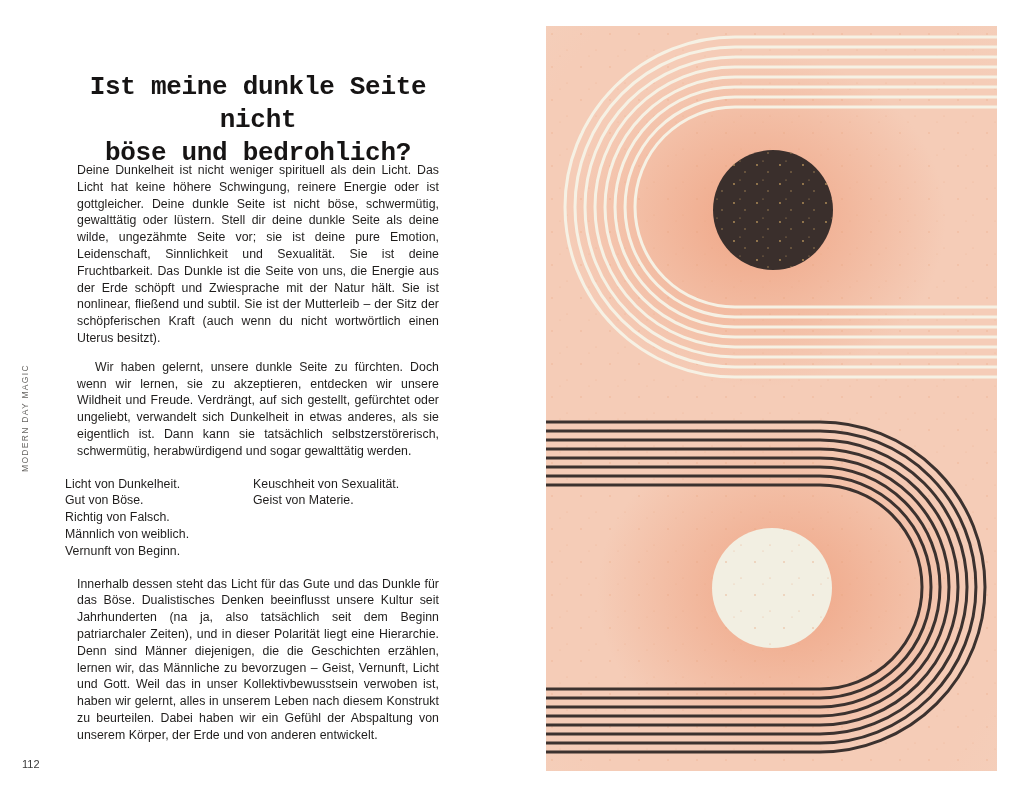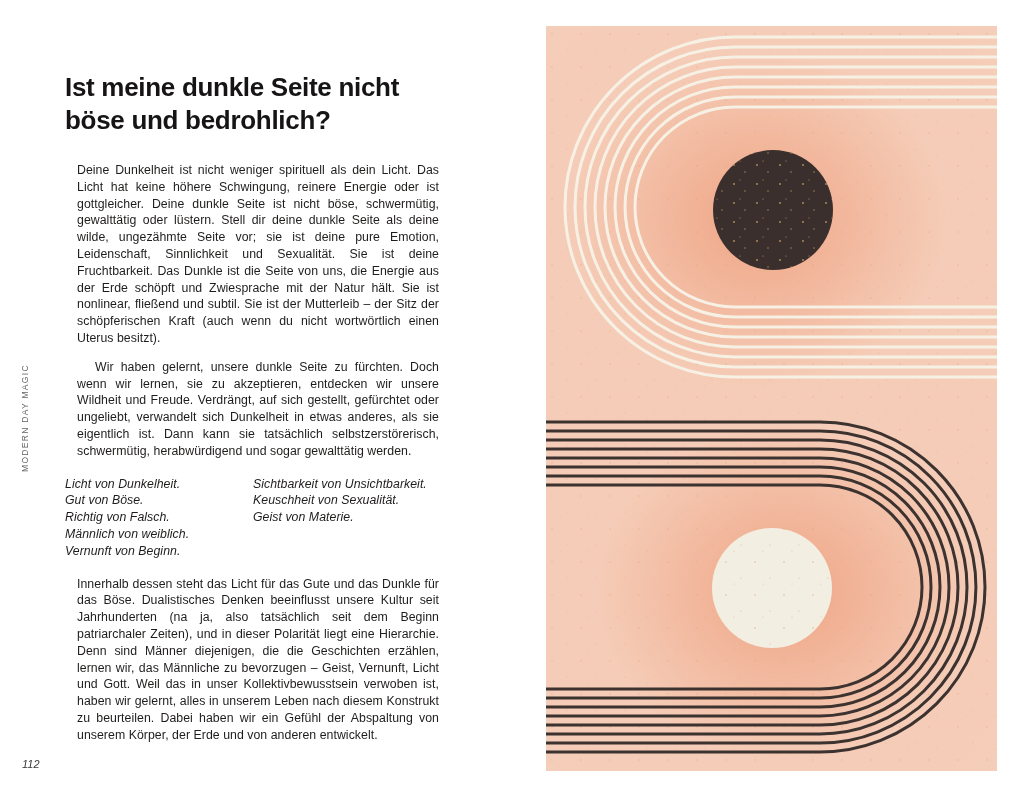--- a/index.html
+++ b/index.html
@@ -28,22 +28,22 @@
     font-size: 8.5px;
     letter-spacing: 1.3px;
     color: #666461;
     white-space: nowrap;
   }
   .headline {
     position: absolute;
     left: 65px;
     top: 54px;
     width: 386px;
-    text-align: left;
-    font-family: Liberation Sans, sans-serif;
+    text-align: center;
+    font-family: Liberation Mono, monospace;
     font-weight: 800;
     font-size: 26px;
     line-height: 33px;
     color: #161414;
     letter-spacing: -0.3px;
   }
   .body-copy {
     position: absolute;
     left: 65px;
     top: 150px;
@@ -56,28 +56,27 @@
   }
   .body-copy p { margin: 12px; }
   .body-copy p.indent { text-indent: 18px; }
   .dual-list {
     display: flex;
     margin: 16px 0;
     text-align: left;
   }
   .dual-list .col-a { width: 188px; }
   .dual-list .col-b { flex: 1; }
-  .dual-list div { line-height: 16.8px; font-style: italic; }
+  .dual-list div { line-height: 16.8px; }
   .folio {
     position: absolute;
     left: 22px;
     top: 758px;
     font-size: 11px;
     color: #3a3a3a;
-    font-style: italic;
   }
 
   
   .illustration {
     position: absolute;
     left: 546px;
     top: 26px;
     width: 451px;
     height: 745px;
     background:
@@ -102,21 +101,20 @@
 
     <div class="dual-list">
       <div class="col-a">
         <div>Licht von Dunkelheit.</div>
         <div>Gut von Böse.</div>
         <div>Richtig von Falsch.</div>
         <div>Männlich von weiblich.</div>
         <div>Vernunft von Beginn.</div>
       </div>
       <div class="col-b">
-        <div>Sichtbarkeit von Unsichtbarkeit.</div>
         <div>Keuschheit von Sexualität.</div>
         <div>Geist von Materie.</div>
       </div>
     </div>
 
     <p>Innerhalb dessen steht das Licht für das Gute und das Dunkle für das Böse. Dualistisches Denken beeinflusst unsere Kultur seit Jahrhunderten (na ja, also tatsächlich seit dem Beginn patriarchaler Zeiten), und in dieser Polarität liegt eine Hierarchie. Denn sind Männer diejenigen, die die Geschichten erzählen, lernen wir, das Männliche zu bevorzugen – Geist, Vernunft, Licht und Gott. Weil das in unser Kollektivbewusstsein verwoben ist, haben wir gelernt, alles in unserem Leben nach diesem Konstrukt zu beurteilen. Dabei haben wir ein Gefühl der Abspaltung von unserem Körper, der Erde und von anderen entwickelt.</p>
   </div>
 
   <div class="folio">112</div>
 

